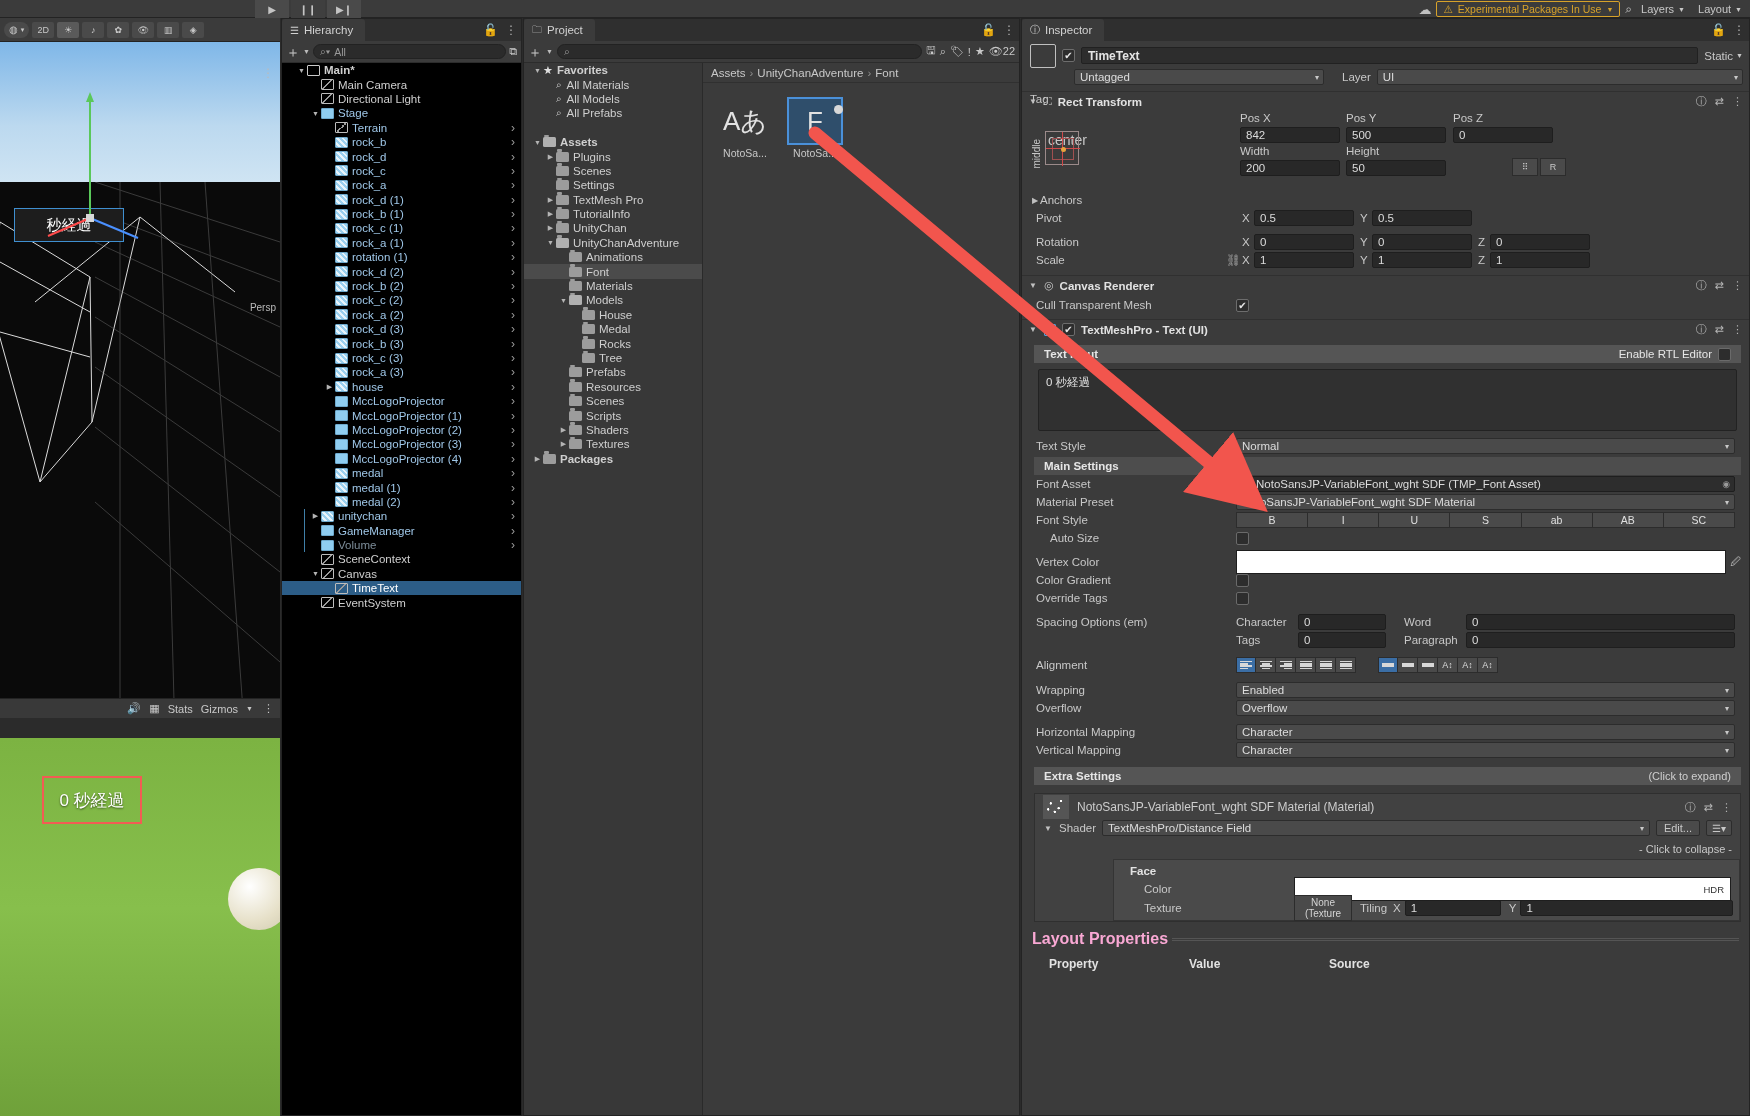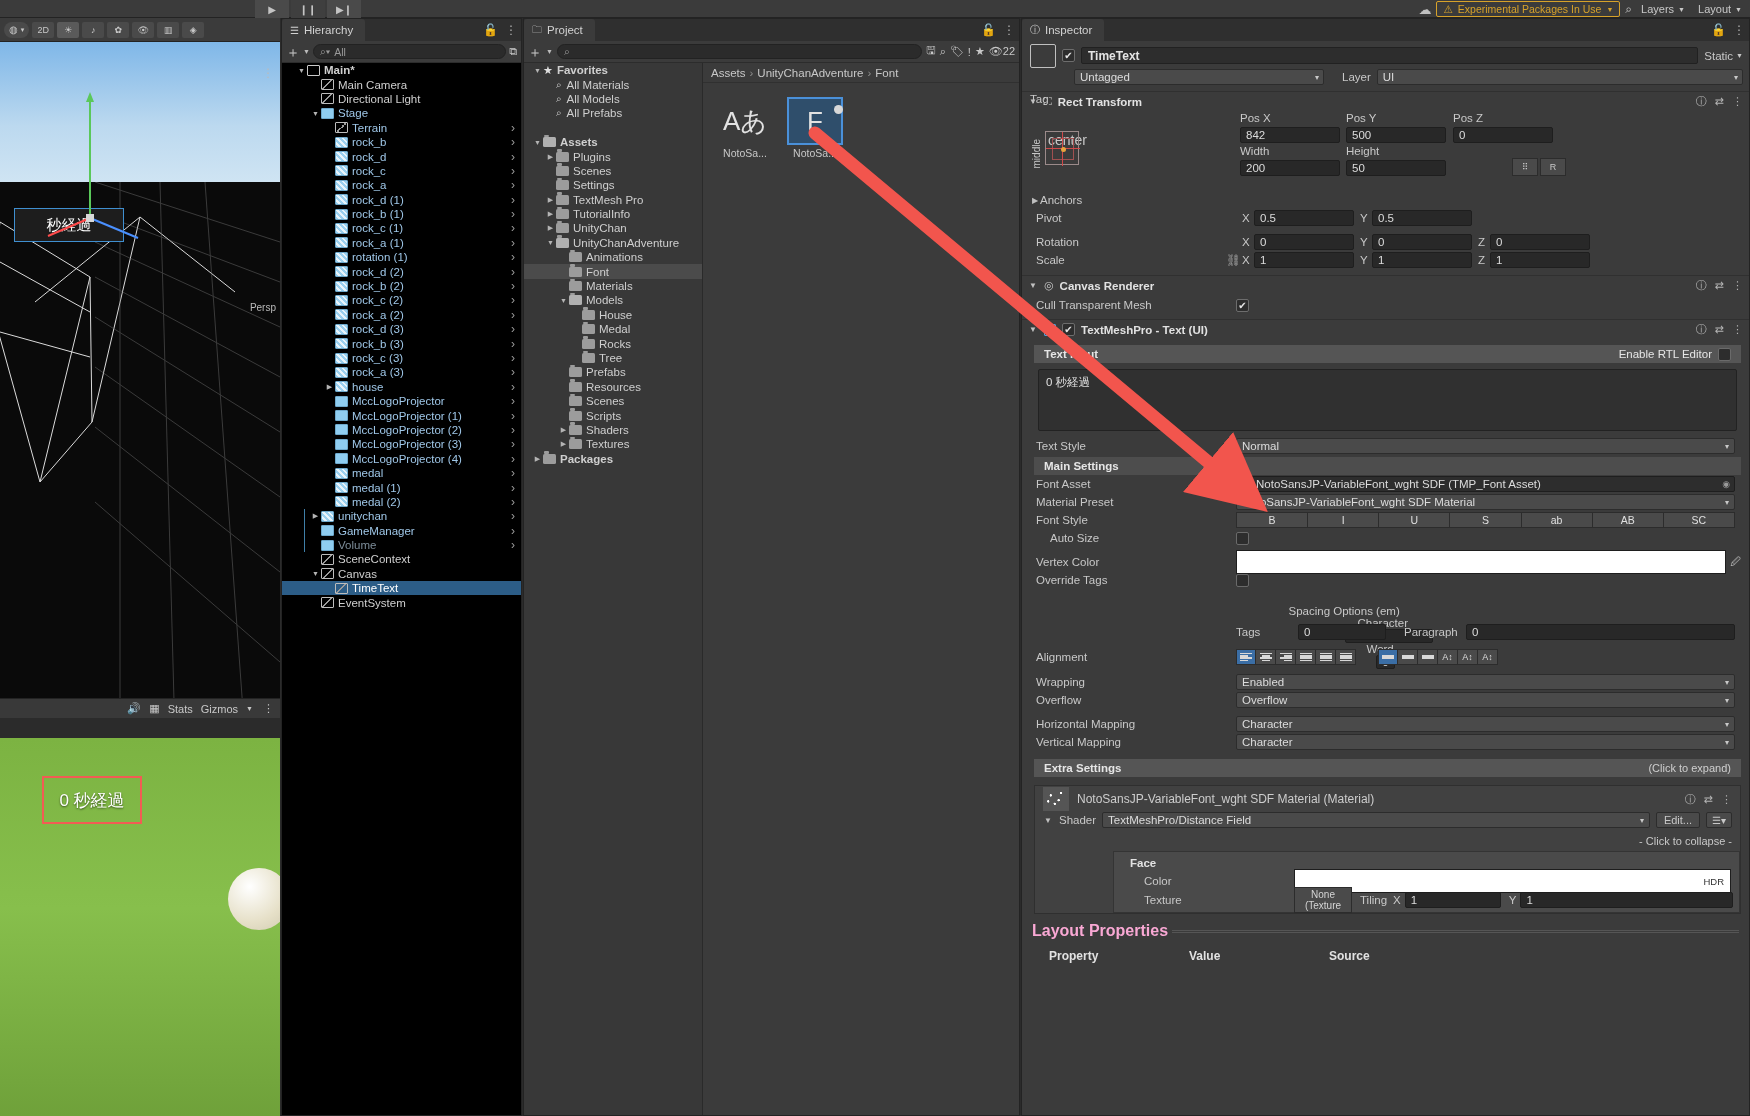--- a/index.html
+++ b/index.html
@@ -851,25 +851,29 @@
         <span class="lab" style="padding-left:14px;">Auto Size</span>
         <div class="chk"></div>
       </div>
 
       <div class="row" style="margin-top:6px;">
         <span class="lab">Vertex Color</span>
         <div class="colorfield" style="flex:1;margin-right:4px;"></div>
         <span style="color:#b8b8b8;font-size:10px;">🖉</span>
       </div>
       <div class="row">
+        <span class="lab">Color Gradient</span>
+        <div class="chk"></div>
+      </div>
+      <div class="row">
         <span class="lab">Override Tags</span>
         <div class="chk"></div>
       </div>
 
-      <div class="row" style="margin-top:16px;flex-direction:column;">
+      <div class="row" style="margin-top:6px;">
         <span class="lab">Spacing Options (em)</span>
         <span style="width:62px;">Character</span>
         <div class="fld" style="width:88px;">0</div>
         <span style="width:62px;margin-left:18px;">Word</span>
         <div class="fld" style="flex:1;margin-right:6px;">0</div>
       </div>
       <div class="row">
         <span class="lab"></span>
         <span style="width:62px;">Tags</span>
         <div class="fld" style="width:88px;">0</div>

